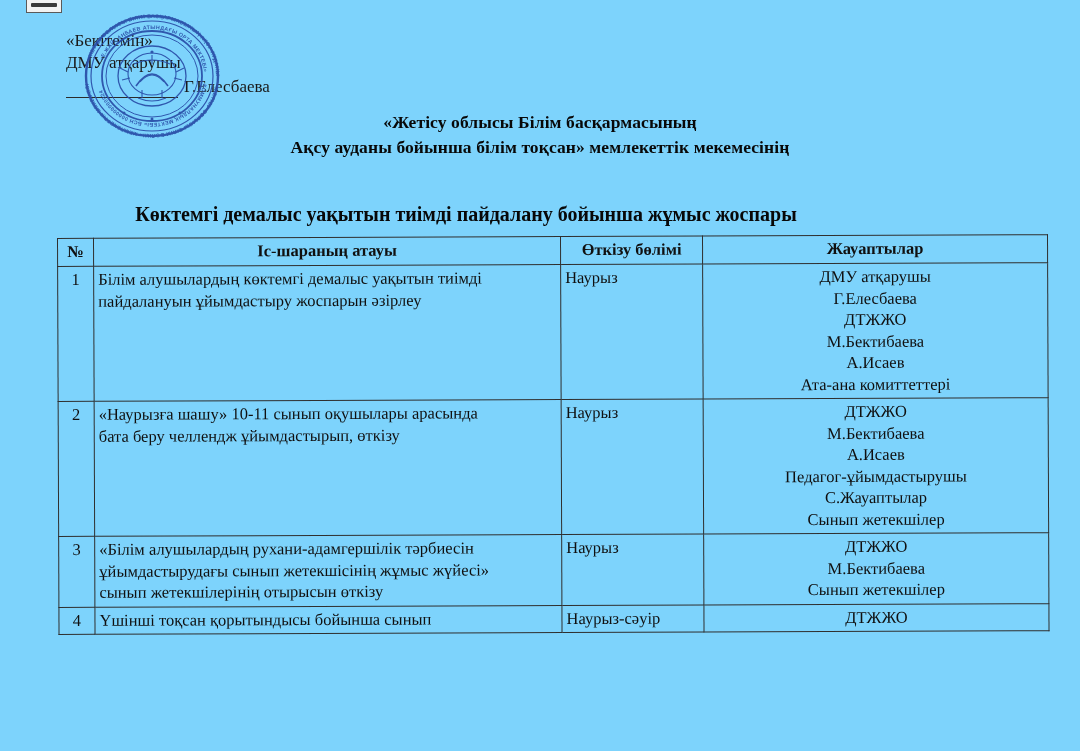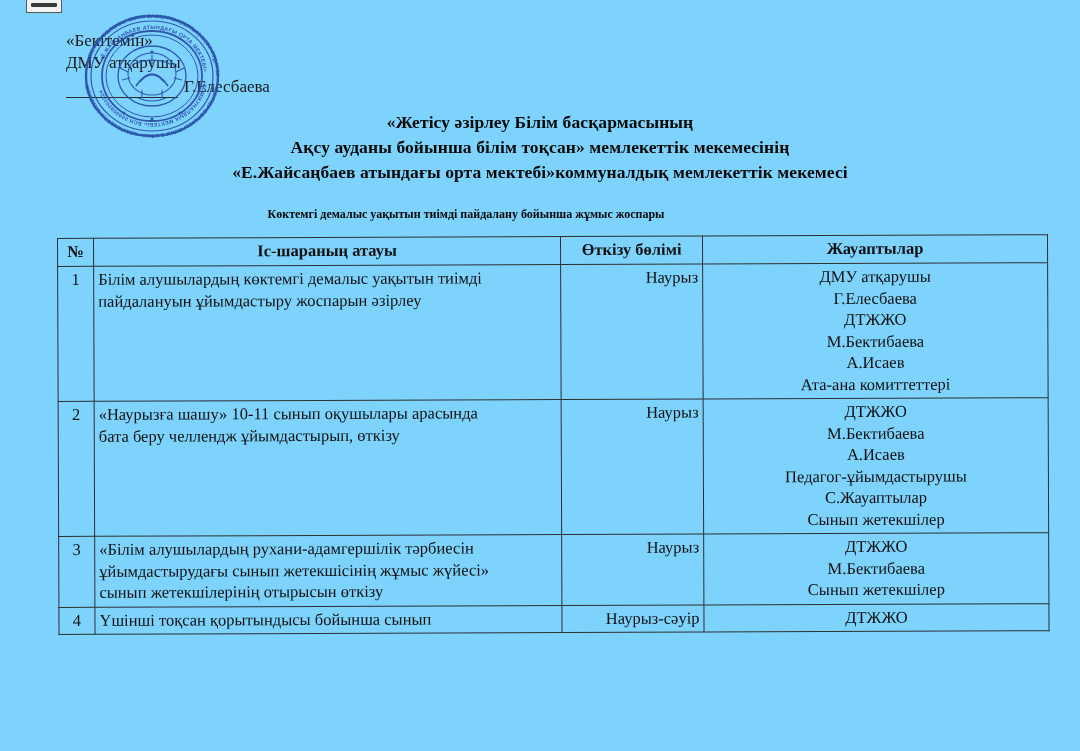--- a/index.html
+++ b/index.html
@@ -98,21 +98,21 @@
     color: #080808;
   }
   .doc-subject {
     position: absolute;
     left: 0;
     top: 203px;
     width: 932px;
     text-align: center;
     font-family: "Liberation Serif", serif;
     font-weight: bold;
-    font-size: 12px;
+    font-size: 20px;
     line-height: 22px;
     color: #080808;
   }
 
   
   .table-wrap {
     position: absolute;
     left: 57px;
     top: 238px;
     width: 990px;
@@ -142,21 +142,21 @@
     height: 24px;
     font-size: 16.5px;
   }
   col.c-num   { width: 36px; }
   col.c-name  { width: 467px; }
   col.c-date  { width: 142px; }
   col.c-resp  { width: 345px; }
 
   td.num  { text-align: center; }
   td.name { text-align: left; padding-left: 7px; }
-  td.date { text-align: right; }
+  td.date { text-align: left; }
   td.resp { text-align: center; }
 
   td.resp .rline { display: block; }
   td.name .nline { display: block; white-space: nowrap; }
 
   
   tr.last-row td { border-bottom: 1px solid #2f2f2f; }
 </style>
 </head>
 <body>
@@ -208,23 +208,22 @@
     </g>
     <g fill="#2a4ea8">
       <circle cx="94" cy="40" r="1.6"></circle>
       <circle cx="66" cy="101" r="1.5"></circle>
       <circle cx="94" cy="107" r="1.5"></circle>
       <circle cx="122" cy="101" r="1.5"></circle>
     </g>
   </svg>
 
   <div class="doc-header">
-    <div class="hline">«Жетісу әзірлеу Білім басқармасының</div>
+    <div class="hline">«Жетісу облысы Білім басқармасының</div>
     <div class="hline">Ақсу ауданы бойынша білім тоқсан» мемлекеттік мекемесінің</div>
-    <div class="hline">«Е.Жайсаңбаев атындағы орта мектебі»коммуналдық мемлекеттік мекемесі</div>
   </div>
 
   <div class="doc-subject">Көктемгі демалыс уақытын тиімді пайдалану бойынша жұмыс жоспары</div>
 
   <div class="table-wrap">
     <table class="plan">
       <colgroup>
         <col class="c-num">
           <col class="c-name">
           <col class="c-date">

